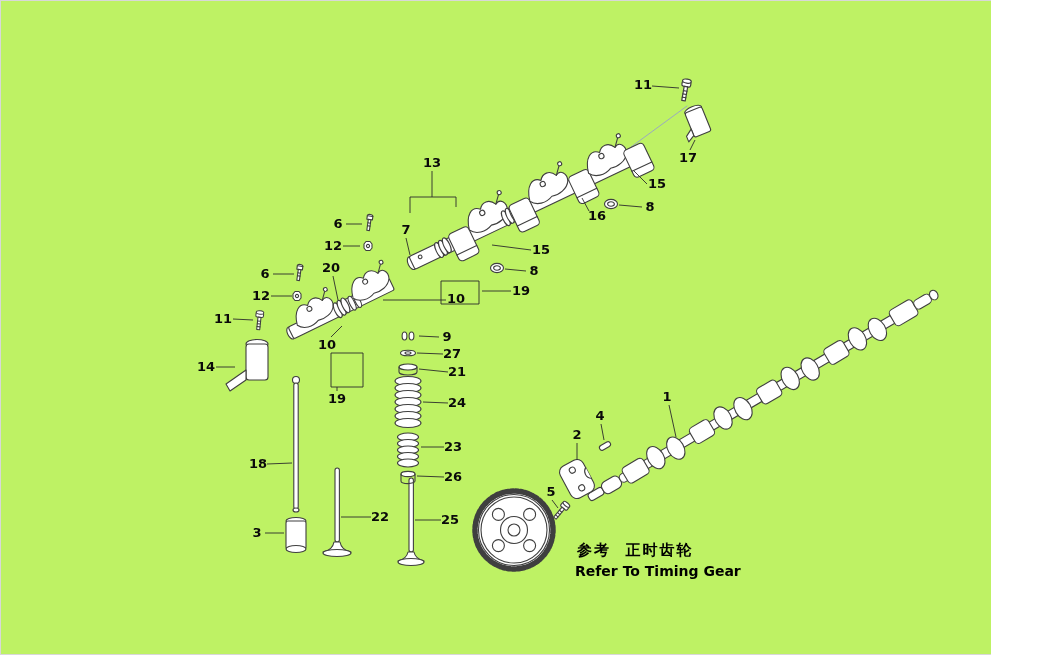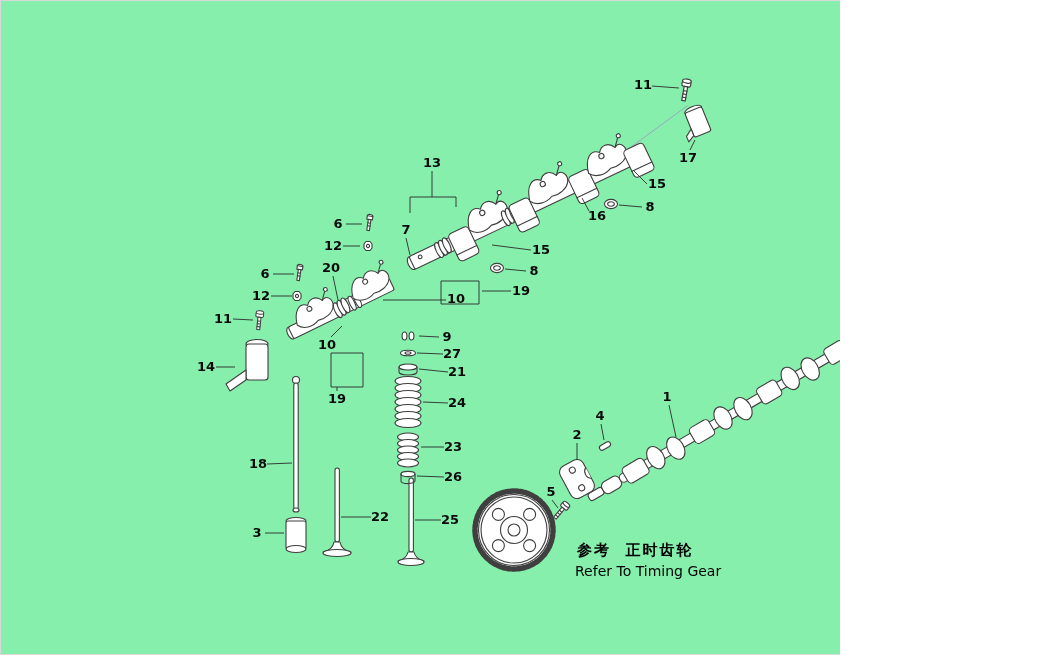--- a/index.html
+++ b/index.html
@@ -1,39 +1,39 @@
 <!DOCTYPE html>
 <html><head>
 <meta charset="utf-8">
 <style>
   html,body{margin:0;padding:0;}
   body{background:#ffffff;}
   #stage{
     position:relative;
-    width:840px;height:655px;
-    background:#86efac;
+    width:991px;height:655px;
+    background:#bef264;
     overflow:hidden;
     font-family:"DejaVu Sans", sans-serif;
   }
   #diagram{position:absolute;left:0;top:0;width:1044px;height:655px;}
   #diagram text{
     font-family:"DejaVu Sans", sans-serif;
     font-weight:bold;
     font-size:13px;
     fill:#0a0a0a;
     text-anchor:middle;
   }
   .note{
     position:absolute;
     color:#000;
     white-space:pre;
     font-family:"DejaVu Sans", sans-serif;
   }
   .note-cn{left:577px;top:541px;font-size:15px;font-weight:700;letter-spacing:2px;}
-  .note-en{left:575px;top:563px;font-size:14px;font-weight:400;}
+  .note-en{left:575px;top:563px;font-size:14px;font-weight:700;}
 </style>
 </head>
 <body>
 
 <div id="stage">
 
   <svg id="diagram" viewBox="0 0 1044 655" xmlns="http://www.w3.org/2000/svg">
 
     <defs>
       <g id="rockerArm">

